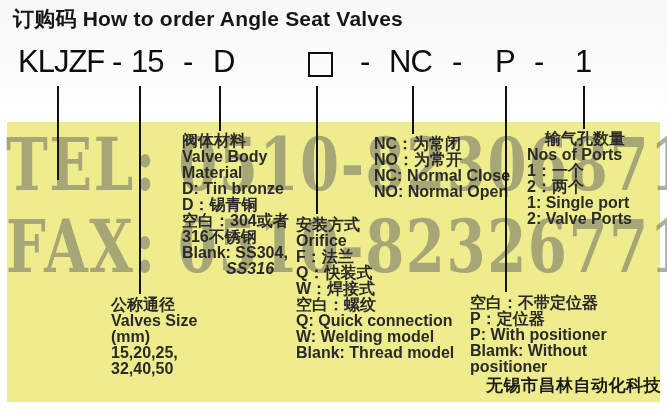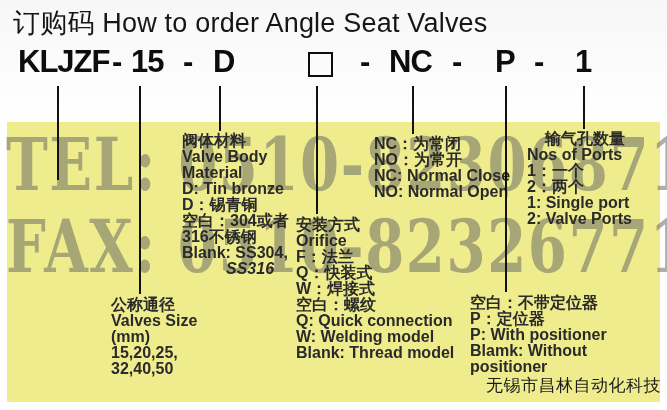--- a/index.html
+++ b/index.html
@@ -2,26 +2,26 @@
 <html><head>
 <meta charset="utf-8">
 <style>
   html,body{margin:0;padding:0;}
   .page{
     position:relative;width:667px;height:410px;overflow:hidden;
     background:linear-gradient(#f7f7f7,#ffffff 30%);
     font-family:"Liberation Sans","DejaVu Sans",sans-serif;
   }
   .title{
-    position:absolute;left:13px;top:5px;font-size:27px;font-weight:400;
+    position:absolute;left:13px;top:5px;font-size:21px;font-weight:700;
     color:#161616;letter-spacing:.2px;
   }
   
   .code-part{
-    position:absolute;top:44px;font-size:31px;font-weight:700;color:#0d0d0d;
+    position:absolute;top:44px;font-size:31px;font-weight:400;color:#0d0d0d;
     letter-spacing:-1px;
   }
   .code-box{
     position:absolute;top:52px;width:21px;height:21px;border:2px solid #0d0d0d;
     background:transparent;
   }
   
   .lead{position:absolute;width:2px;background:#121212;z-index:3;}
   
   .panel{
@@ -39,21 +39,21 @@
   .wm-fax{top:204px;}
   
   .blk{position:absolute;z-index:2;color:#2a2a2a;font-size:16px;
        line-height:16px;white-space:nowrap;}
   .blk div{font-weight:600;}
   .blk div.hd{font-weight:800;}
   .ind18{padding-left:18px;}
   .ind44{padding-left:44px;font-style:italic;}
   .footer{
     position:absolute;right:6px;top:374px;z-index:3;font-size:17px;
-    font-weight:400;color:#1c1c1c;letter-spacing:.5px;
+    font-weight:700;color:#1c1c1c;letter-spacing:.5px;
   }
 </style>
 </head>
 <body>
 
 <div class="page">
 
   <div class="title">订购码 How to order Angle Seat Valves</div>
 
   <span class="code-part" style="left:18px">KLJZF</span>

